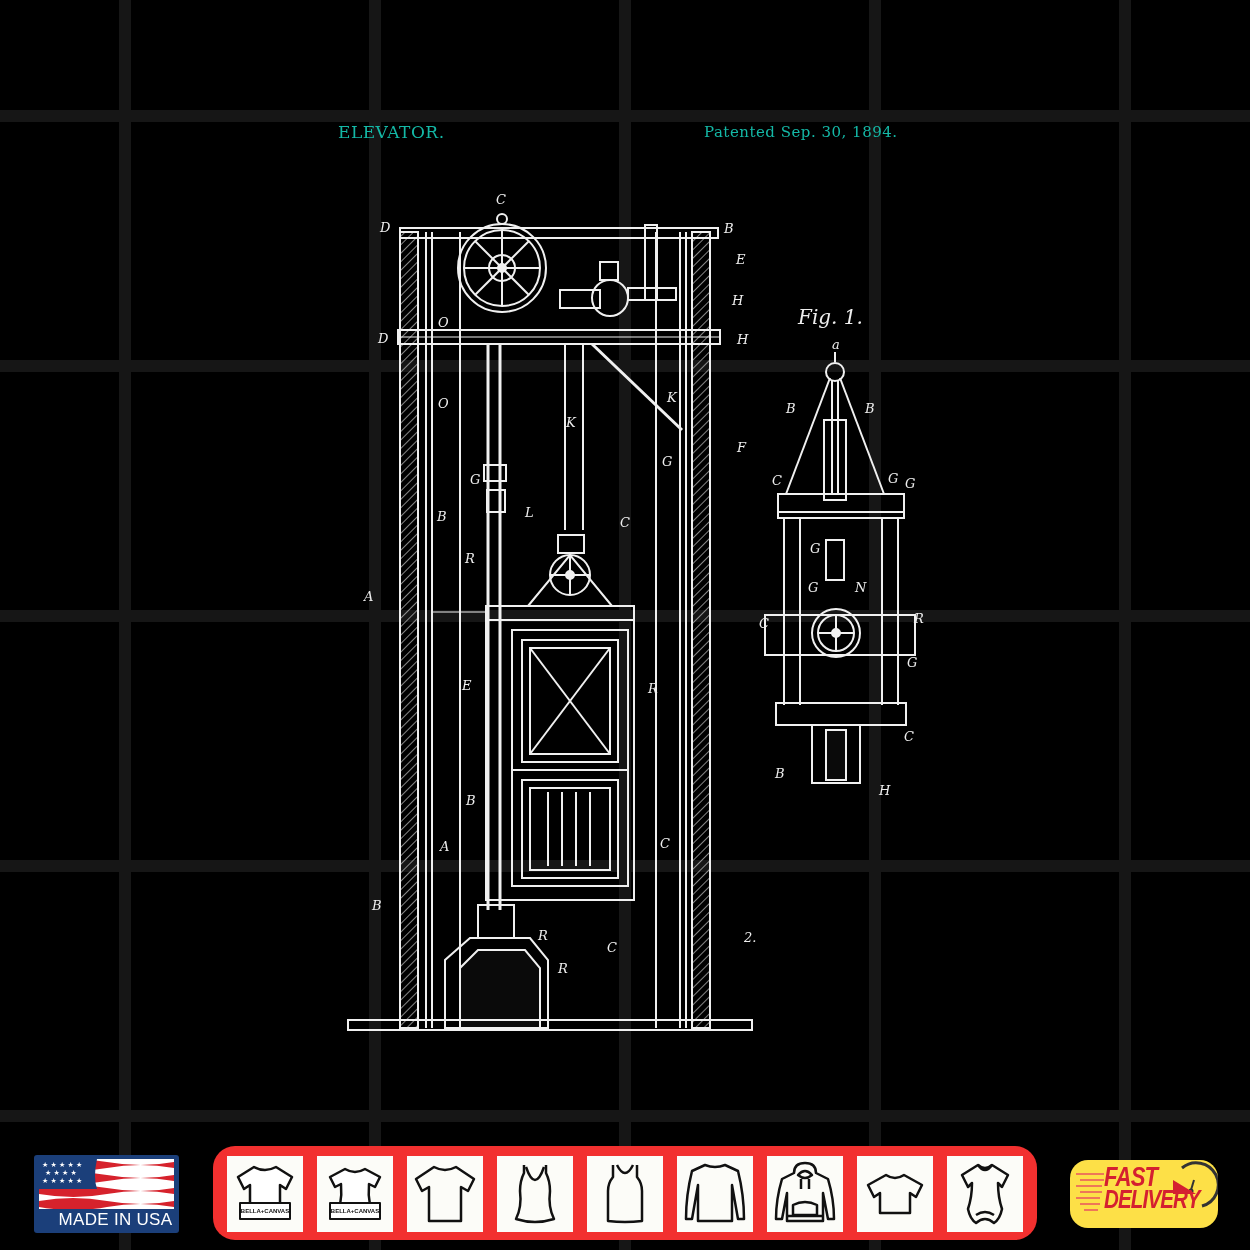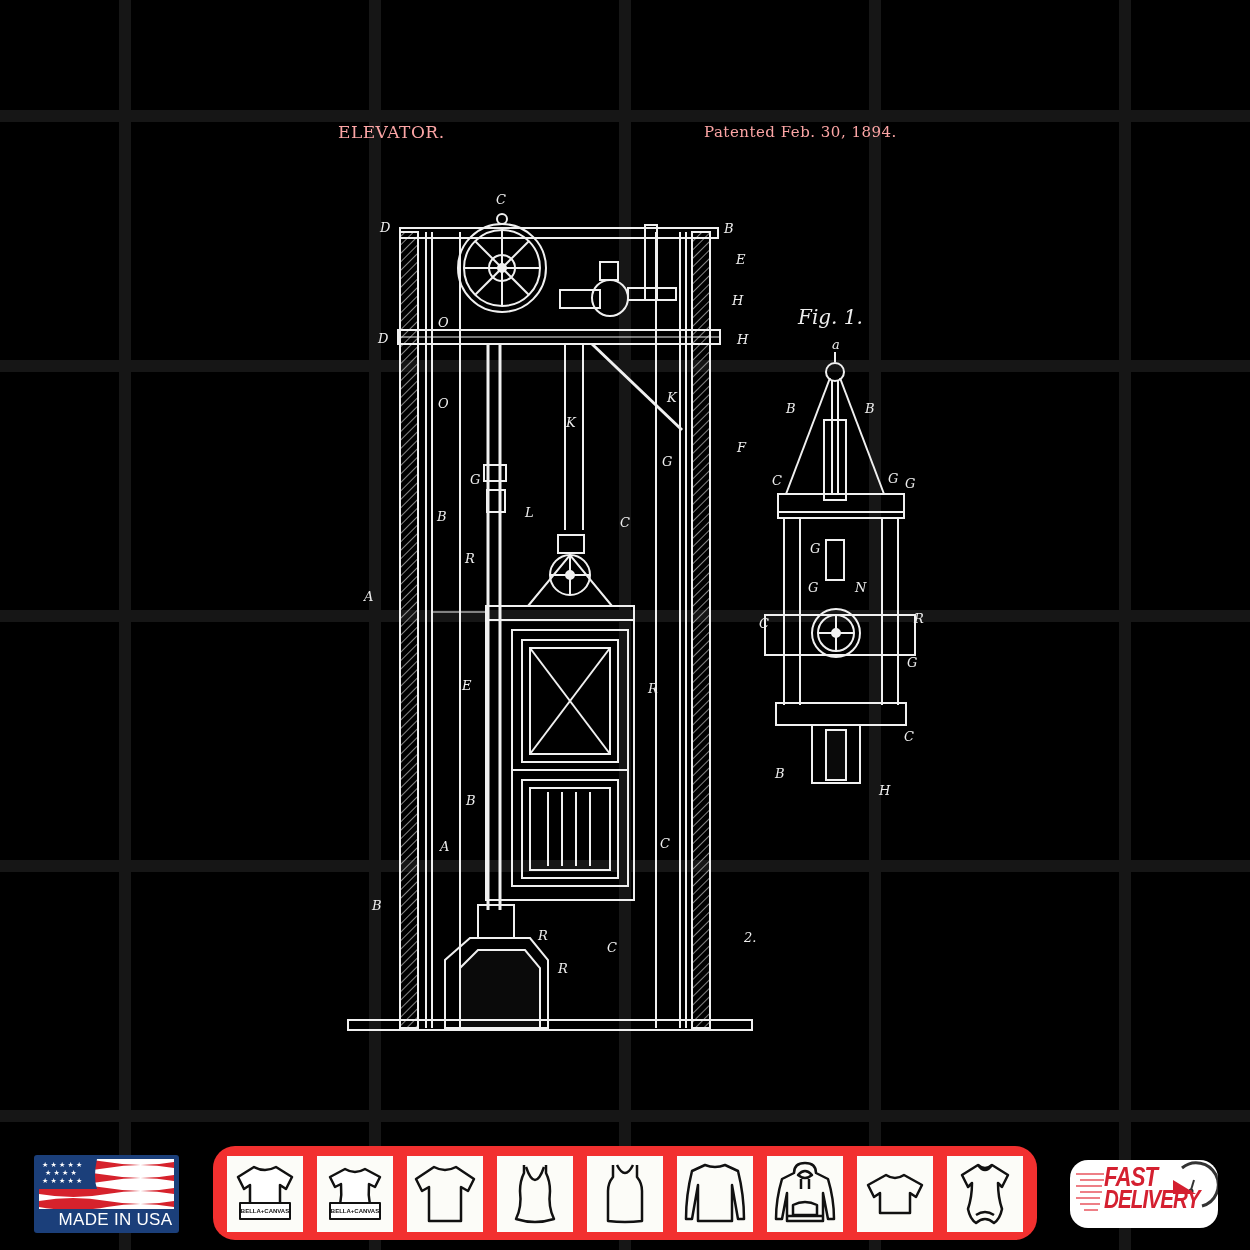--- a/index.html
+++ b/index.html
@@ -1,49 +1,49 @@
 <!DOCTYPE html>
 <html><head>
 <meta charset="utf-8">
 <style>
   html, body { margin: 0; padding: 0; background: #000; }
   body { width: 1250px; height: 1250px; position: relative; overflow: hidden; font-family: "Liberation Serif", serif; }
   .grid-h, .grid-v { position: absolute; background: #161616; }
   .grid-h { left: 0; width: 1250px; height: 12px; }
   .grid-v { top: 0; height: 1250px; width: 12px; }
-  .title { position: absolute; color: #fca5a5; font-family: "DejaVu Serif", serif; font-size: 17px; letter-spacing: 0.5px; }
+  .title { position: absolute; color: #14b8a6; font-family: "DejaVu Serif", serif; font-size: 17px; letter-spacing: 0.5px; }
   .drawing { position: absolute; left: 0; top: 0; }
   .label { fill: #eee; font-family: "DejaVu Serif", serif; font-style: italic; font-size: 13px; }
   .usa-badge { position: absolute; left: 34px; top: 1155px; width: 145px; height: 78px; background: #1b3f7a; border-radius: 3px; overflow: hidden; }
   .usa-flag { position: absolute; left: 5px; top: 4px; width: 135px; height: 50px; }
   .usa-text { position: absolute; left: 0; bottom: 3px; width: 145px; text-align: center; color: #fff; font-family: "Liberation Sans", sans-serif; font-size: 17px; letter-spacing: 0.3px; margin-left: 9px; }
   .product-strip { position: absolute; left: 213px; top: 1146px; width: 824px; height: 94px; background: #f2302f; border-radius: 22px; }
   .product-tile { position: absolute; top: 10px; width: 76px; height: 76px; background: #fcfcf8; display: flex; align-items: center; justify-content: center; }
   .product-tile svg { width: 70px; height: 70px; }
-  .fast-badge { position: absolute; left: 1070px; top: 1160px; width: 148px; height: 68px; background: #ffffff; border-radius: 18px; overflow: hidden; }
+  .fast-badge { position: absolute; left: 1070px; top: 1160px; width: 148px; height: 68px; background: #fde047; border-radius: 18px; overflow: hidden; }
   .fast-text { position: absolute; left: 34px; top: 6px; font-family: "Liberation Sans", sans-serif; font-weight: bold; font-style: italic; color: #d42030; line-height: 22px; transform: scaleX(0.82); transform-origin: left; }
   .fast-line1 { font-size: 27px; display: block; letter-spacing: -1px; }
   .fast-line2 { font-size: 25px; display: block; letter-spacing: -1px; }
 </style>
 </head>
 <body>
 
 <div class="grid-h" style="top:110px"></div>
 <div class="grid-h" style="top:360px"></div>
 <div class="grid-h" style="top:610px"></div>
 <div class="grid-h" style="top:860px"></div>
 <div class="grid-h" style="top:1110px"></div>
 <div class="grid-v" style="left:119px"></div>
 <div class="grid-v" style="left:369px"></div>
 <div class="grid-v" style="left:619px"></div>
 <div class="grid-v" style="left:869px"></div>
 <div class="grid-v" style="left:1119px"></div>
 
 <div class="title" style="left:338px; top:122px;">ELEVATOR.</div>
-<div class="title" style="left:704px; top:123px; font-size:15px;">Patented Feb. 30, 1894.</div>
+<div class="title" style="left:704px; top:123px; font-size:15px;">Patented Sep. 30, 1894.</div>
 
 <svg class="drawing" width="1250" height="1250" viewBox="0 0 1250 1250">
   <defs>
     <pattern id="hatch" width="6" height="6" patternUnits="userSpaceOnUse" patternTransform="rotate(45)">
       <line x1="0" y1="0" x2="0" y2="6" stroke="#cfcfcf" stroke-width="1.3"></line>
     </pattern>
   </defs>
   <g stroke="#f0f0f0" stroke-width="2" fill="none">
 
     <rect x="400" y="232" width="18" height="796" fill="url(#hatch)"></rect>

